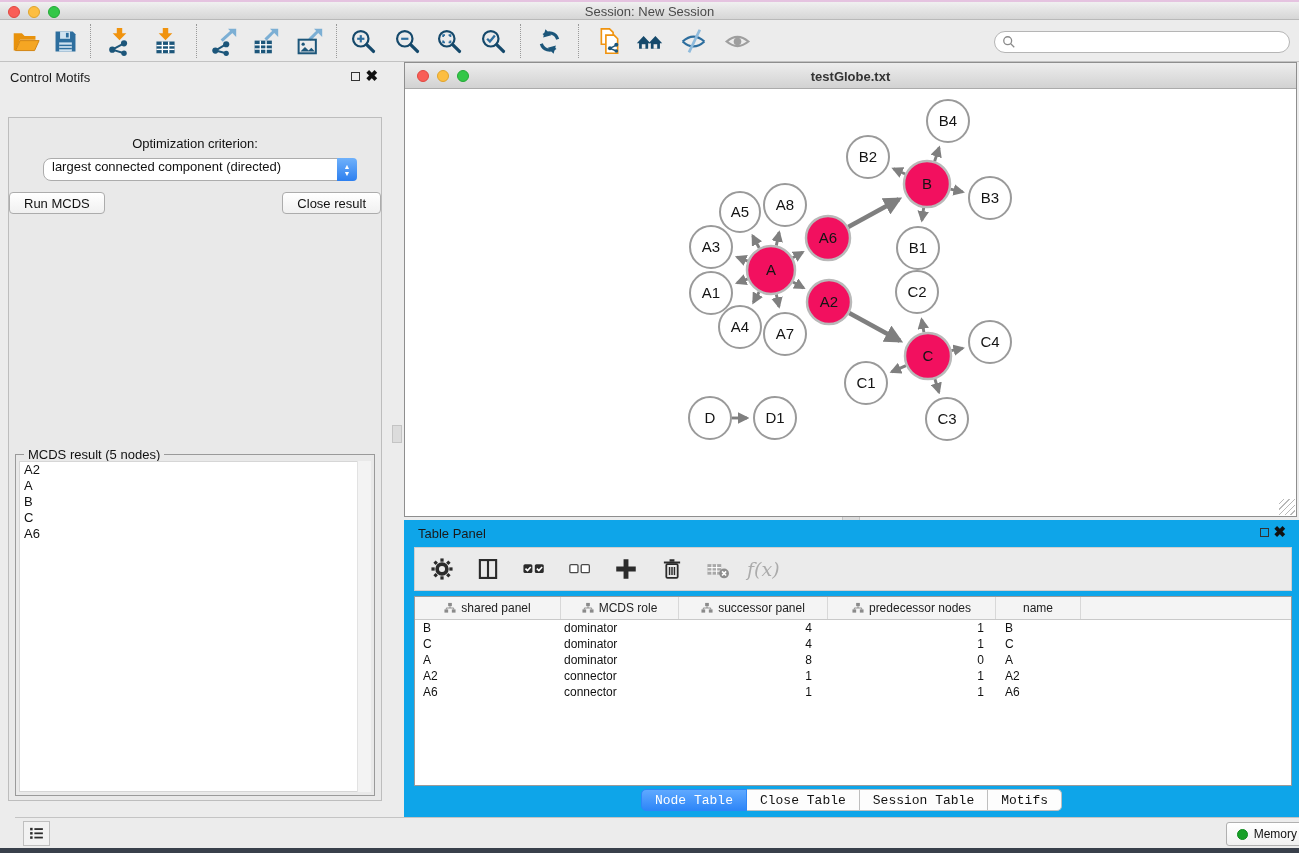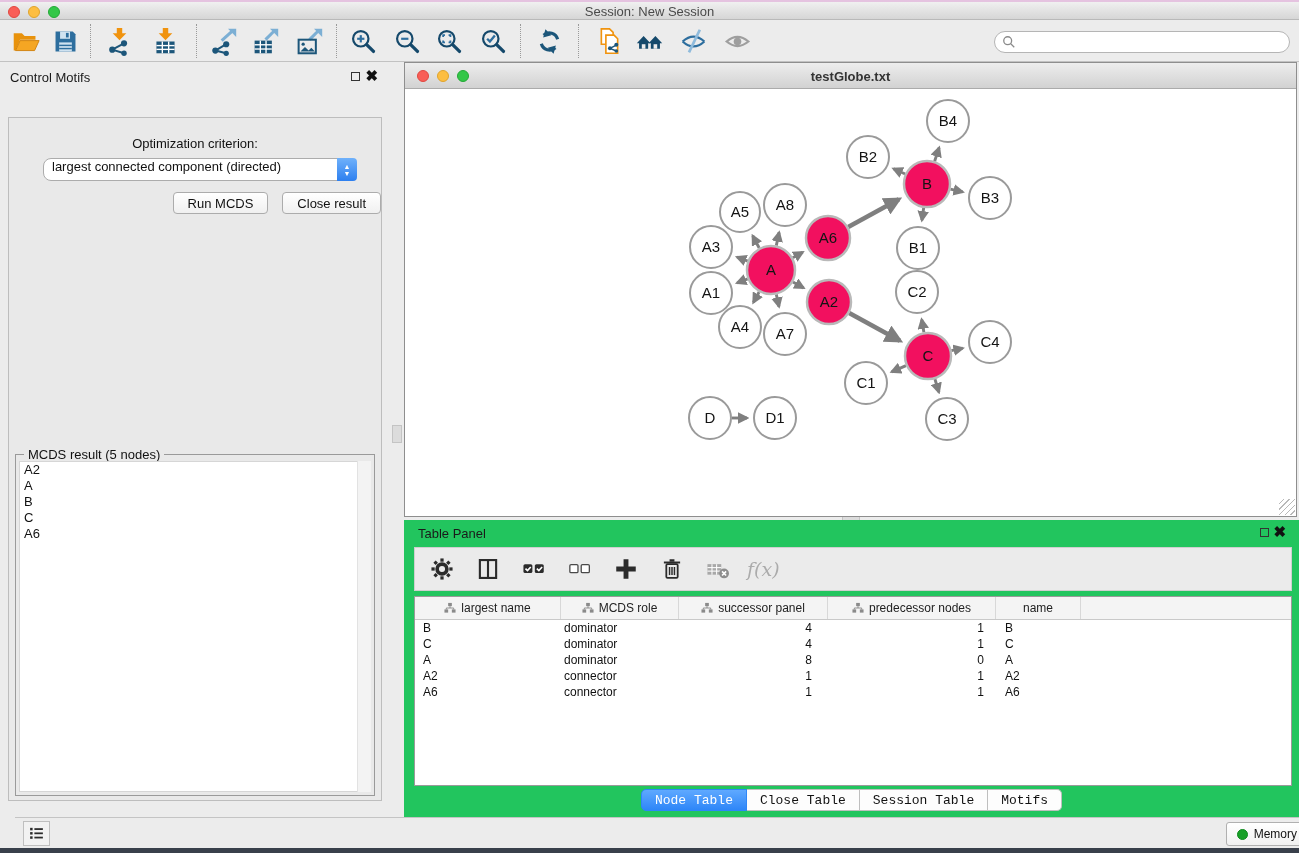--- a/index.html
+++ b/index.html
@@ -47,21 +47,21 @@
 
   .cp-content { position:absolute; left:8px; top:55px; width:374px; height:684px;
     background:#E9E9E9; border:1px solid #BDBDBD; }
   .opt-label { position:absolute; left:0; right:0; top:18px; text-align:center; font-size:13px; color:#111; }
   .opt-select { position:absolute; left:34px; top:40px; width:314px; height:23px; background:#fff;
     border:1px solid #ACACAC; border-radius:8px; display:flex; align-items:flex-start; }
   .opt-select .sel-text { flex:1; font-size:13px; color:#111; padding-left:8px; white-space:nowrap; overflow:hidden; }
   .stepper { width:20px; height:23px; margin:-1px -1px -1px 0; border-radius:0 4px 4px 0;
     background:linear-gradient(#6FB1FB,#2D7FEF); display:flex; flex-direction:column; align-items:center; justify-content:center; }
   .stepper span { color:#fff; font-size:7px; line-height:7px; }
-  .cp-buttons { position:absolute; left:0; right:0; top:74px; display:flex; justify-content:flex-end; gap:14px; }
+  .cp-buttons { position:absolute; left:0; right:0; top:74px; display:flex; justify-content:space-between; gap:14px; }
   .btn { height:22px; background:linear-gradient(#FFFFFF,#F0F0F0); border:1px solid #ACACAC; border-radius:4px;
     font-size:13px; color:#111; padding:0 14px; cursor:default; }
 
   .result-box { position:absolute; left:6px; top:336px; width:360px; height:342px; border:1px solid #9a9a9a; }
   .result-legend { position:absolute; left:8px; top:-8px; background:#E9E9E9; padding:0 4px; font-size:13px; color:#111; }
   .result-list { position:absolute; left:3px; right:3px; top:6px; bottom:3px; background:#fff;
     border:1px solid #D6D6D6; overflow:hidden; }
   .result-item { font-size:13px; color:#111; line-height:16px; padding-left:4px; }
   .result-scroll { position:absolute; right:0; top:0; bottom:0; width:14px; background:#F3F3F3; border-left:1px solid #E2E2E2; }
 
@@ -75,21 +75,21 @@
   .nw-titlebar { position:absolute; left:0; top:0; right:0; height:26px;
     background:linear-gradient(#EDEDED,#D2D2D2); border-bottom:1px solid #ABABAB; }
   .nw-titlebar .lights { left:12px; top:7px; }
   .nw-title { position:absolute; left:0; right:0; top:6px; text-align:center; font-size:13px; color:#333;font-weight:bold; }
   .nw-canvas { position:absolute; left:0; right:0; top:26px; bottom:0; background:#fff; overflow:hidden; }
   .nlabel { font-family:"Liberation Sans", sans-serif; font-size:15px; fill:#141414; text-anchor:middle; }
   .resize-grip { position:absolute; right:1px; bottom:1px; width:16px; height:16px;
     background:repeating-linear-gradient(135deg, transparent 0 3px, #B9B9B9 3px 4px); }
 
   
-  .table-panel { position:absolute; left:404px; top:520px; width:895px; height:297px; background:#22c55e; }
+  .table-panel { position:absolute; left:404px; top:520px; width:895px; height:297px; background:#0ea5e9; }
   .tp-float { right:30px; } .tp-close { right:13px; }
   .tp-toolbar { position:absolute; left:10px; top:27px; width:878px; height:44px; background:#EBEBEB;
     border:1px solid #CFCFCF; display:flex; align-items:center; gap:12px; padding-left:10px; }
   .tp-btn { width:34px; height:34px; border:none; background:transparent; display:flex; align-items:center; justify-content:center; }
   .tp-btn svg { width:26px; height:26px; }
   .fx-label { font-family:"DejaVu Serif", serif; font-style:italic; font-size:19px; color:#ABABAB; }
 
   .ntable { position:absolute; left:10px; top:76px; width:878px; height:190px; background:#fff; border:1px solid #9A9A9A; }
   .thead { display:flex; height:23px; background:#F4F4F4; border-bottom:1px solid #C9C9C9; }
   .thcell { display:flex; align-items:center; justify-content:center; gap:5px; font-size:12px; color:#222;
@@ -524,21 +524,21 @@
       <div class="thead">
         <div class="thcell c0">
           <svg viewBox="0 0 13 13">
               <g fill="#8a8a8a">
                 <rect x="4.5" y="1" width="4" height="3.5"></rect>
                 <rect x="0.5" y="8" width="4" height="3.5"></rect>
                 <rect x="8.5" y="8" width="4" height="3.5"></rect>
               </g>
               <path stroke="#8a8a8a" fill="none" stroke-width="1" d="M6.5 4.5v2M2.5 8V6.5h8V8"></path>
             </svg>
-          <span>largest name</span>
+          <span>shared panel</span>
         </div>
         <div class="thcell c1">
           <svg viewBox="0 0 13 13">
               <g fill="#8a8a8a">
                 <rect x="4.5" y="1" width="4" height="3.5"></rect>
                 <rect x="0.5" y="8" width="4" height="3.5"></rect>
                 <rect x="8.5" y="8" width="4" height="3.5"></rect>
               </g>
               <path stroke="#8a8a8a" fill="none" stroke-width="1" d="M6.5 4.5v2M2.5 8V6.5h8V8"></path>
             </svg>

